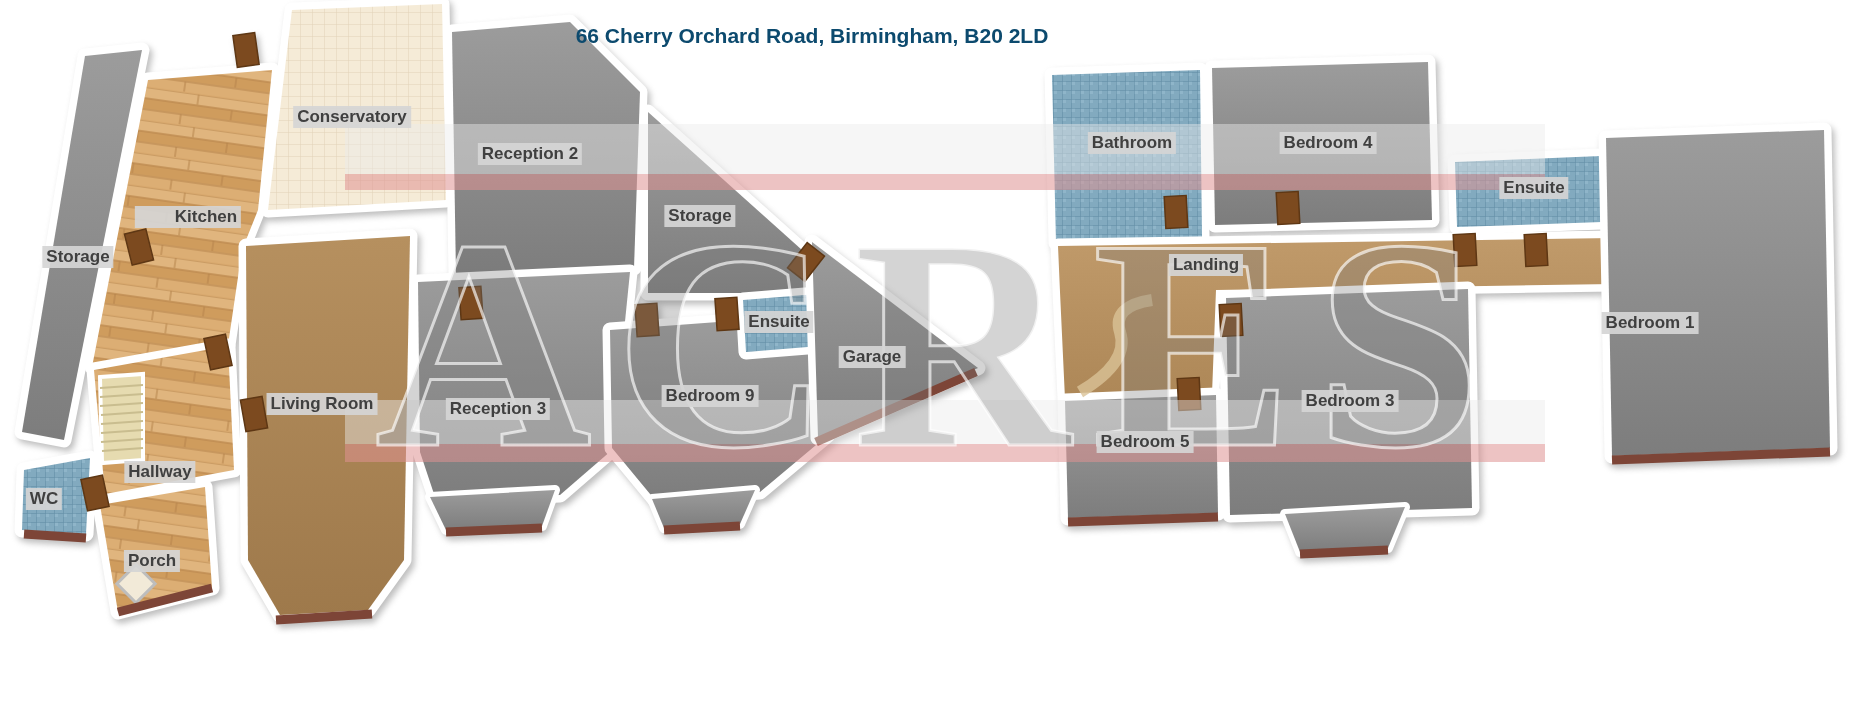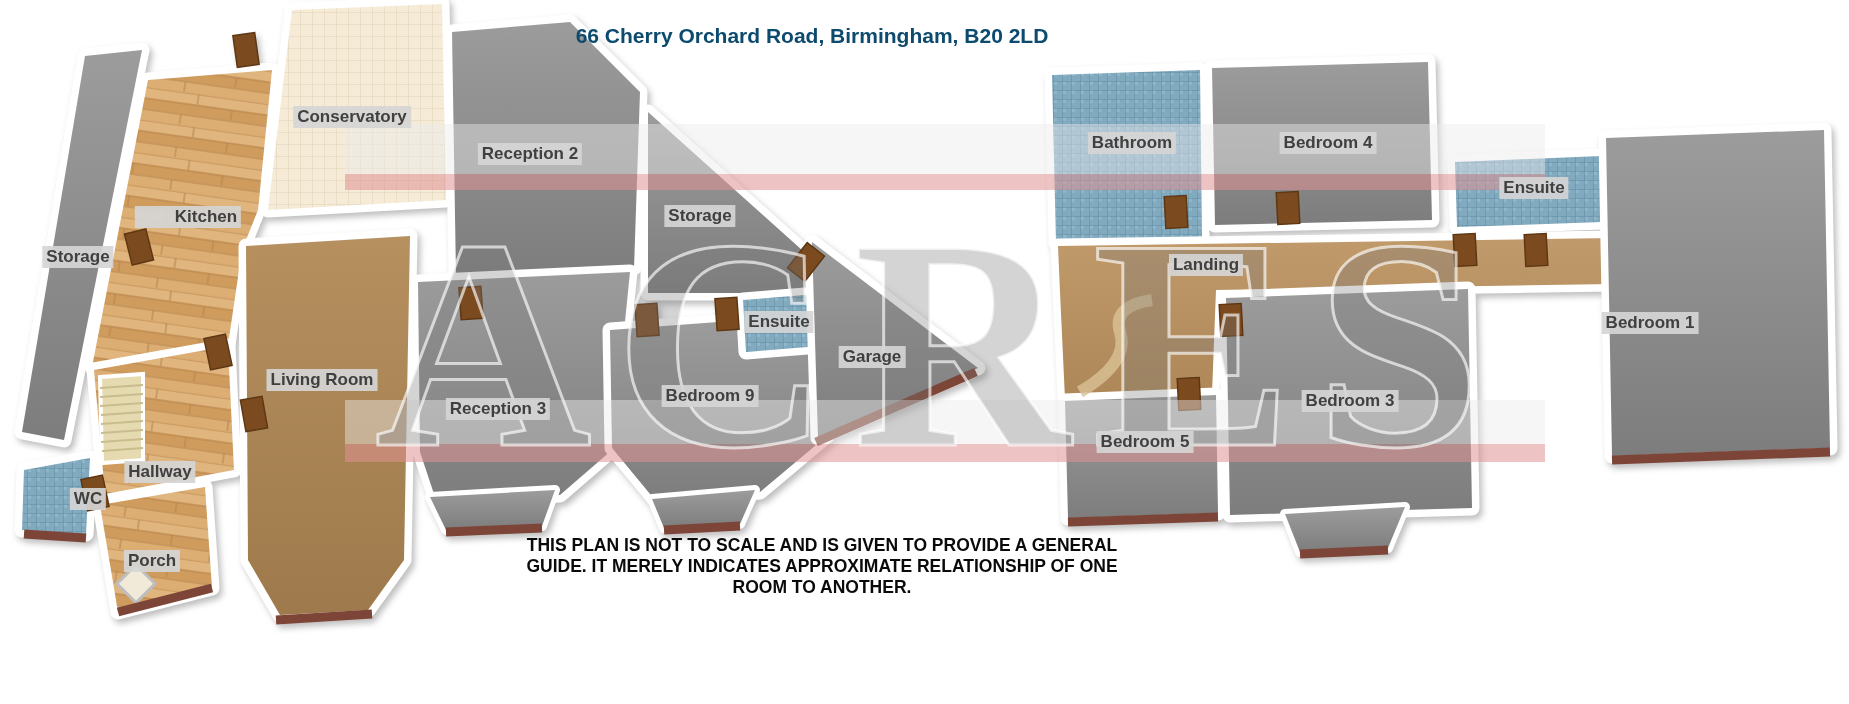--- a/index.html
+++ b/index.html
@@ -147,31 +147,30 @@
     </g>
   </svg>
 
   <div id="title">66 Cherry Orchard Road, Birmingham, B20 2LD</div>
 
   <div class="lbl" style="left:78px;  top:257px;">Storage</div>
   <div class="lbl" style="left:188px; top:217px;padding-left:40px;">Kitchen</div>
   <div class="lbl" style="left:352px; top:117px;">Conservatory</div>
   <div class="lbl" style="left:530px; top:154px;">Reception 2</div>
   <div class="lbl" style="left:700px; top:216px;">Storage</div>
-  <div class="lbl" style="left:322px; top:380px;">Living Room</div>
+  <div class="lbl" style="left:322px; top:404px;">Living Room</div>
   <div class="lbl" style="left:160px; top:472px;">Hallway</div>
-  <div class="lbl" style="left:44px;  top:499px;margin-left:44px;">WC</div>
+  <div class="lbl" style="left:44px;  top:499px;">WC</div>
   <div class="lbl" style="left:144px; top:561px;margin-left:8px;">Porch</div>
   <div class="lbl" style="left:498px; top:401px;margin-top:8px;">Reception 3</div>
   <div class="lbl" style="left:710px; top:396px;">Bedroom 9</div>
   <div class="lbl" style="left:779px; top:322px;">Ensuite</div>
   <div class="lbl" style="left:872px; top:357px;">Garage</div>
 
   <div class="lbl" style="left:1132px; top:143px;">Bathroom</div>
   <div class="lbl" style="left:1328px; top:143px;">Bedroom 4</div>
   <div class="lbl" style="left:1534px; top:188px;">Ensuite</div>
   <div class="lbl" style="left:1206px; top:265px;">Landing</div>
   <div class="lbl" style="left:1650px; top:323px;">Bedroom 1</div>
   <div class="lbl" style="left:1145px; top:442px;">Bedroom 5</div>
   <div class="lbl" style="left:1350px; top:401px;">Bedroom 3</div>
 
-  <div id="disclaimer">THIS PLAN IS NOT TO SCALE AND IS GIVEN TO PROVIDE A GENERAL GUIDE. IT MERELY INDICATES APPROXIMATE RELATIONSHIP OF ONE ROOM TO ANOTHER.</div>
 </div>
 
 </body></html>

